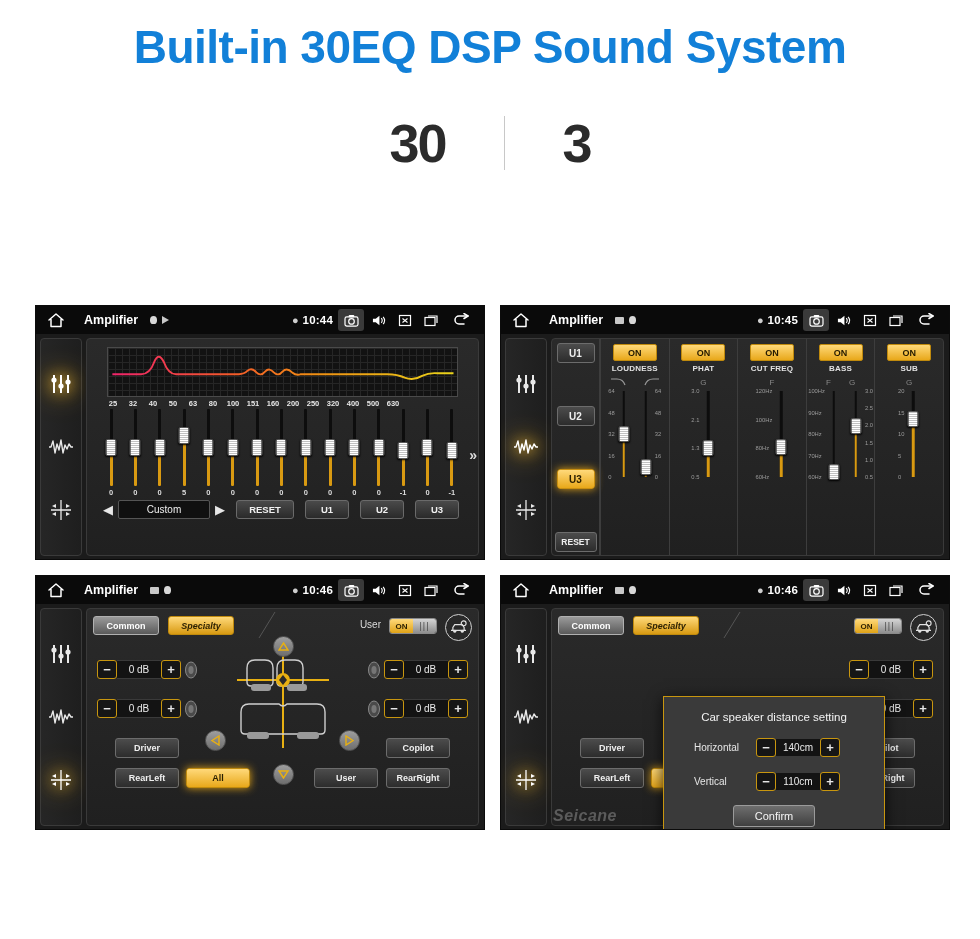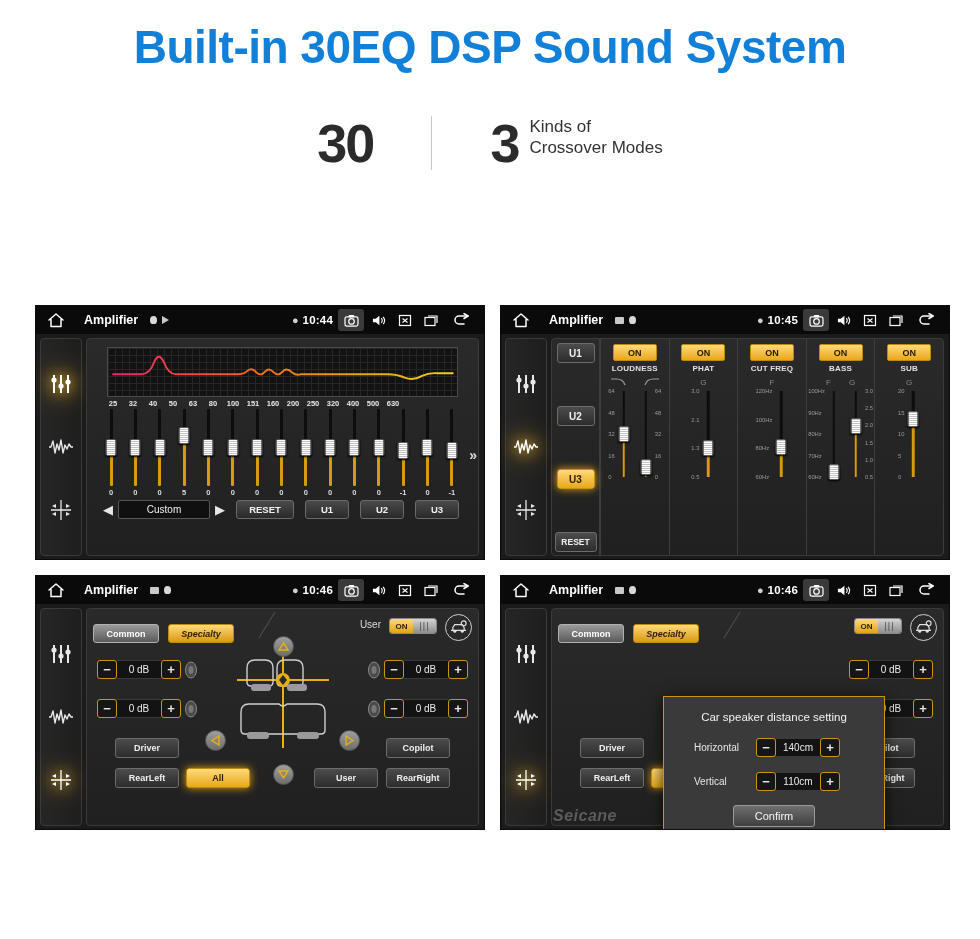--- a/index.html
+++ b/index.html
@@ -17,21 +17,21 @@
     font-size: 46px;
     font-weight: bold;
     color: #1280d8;
     letter-spacing: -0.5px;
     line-height: 1;
   }
   .stats {
     display:flex; justify-content:center; align-items:center;
     margin-top: 46px; gap: 0px;
   }
-  .stat { display:flex; align-items:flex-start; gap:11px; }
+  .stat { display:flex; align-items:flex-end; gap:11px; }
   .stat-num {
     font-size: 54px; font-weight: bold; color:#2b2b2b; line-height:1;
     letter-spacing:-2px;
   }
   .stat-text { font-size: 17px; color:#333; line-height:1.25; text-align:left; }
   .stat-div { width:1px; height:54px; background:#c8c8c8; margin:0 58px; }
 
   
   .grid {
     position:absolute; left:35px; top:305px;
@@ -178,21 +178,21 @@
     position:absolute; left:50%; transform:translateX(-50%);
     width:11px; height:16px; border-radius:2px;
     background-image: repeating-linear-gradient(0deg,#ffffff 0 1px,#c2c2c2 1px 2px);
     border:1px solid #5a5a5a; box-shadow:0 1px 2px #000;
   }
 
   
   .fd-top { display:flex; align-items:flex-start; position:relative; height:30px; }
   .tabbtn {
     width:66px; height:19px; border-radius:3px; font-size:9px; font-weight:bold;
-    display:flex; align-items:center; justify-content:center; margin-top:10px;
+    display:flex; align-items:center; justify-content:center; margin-top:2px;
   }
   .tab-common { background:linear-gradient(180deg,#9a9a9a,#5a5a5a); border:1px solid #b0b0b0; color:#fff;}
   .tab-spec { background:linear-gradient(180deg,#ffd97a,#d89a12); border:1px solid #c08a0d; color:#2a1f00; margin-left:9px;font-style:italic;}
   .fd-slash { position:absolute; left:160px; top:-2px; width:28px; height:26px; }
   .fader-label { color:#dcdcdc; font-size:10px; margin-left:auto; margin-top:5px;}
   .toggle {
     width:48px; height:16px; margin-left:8px; margin-top:4px; display:flex;
     border:1px solid #8a8a8a; border-radius:3px; overflow:hidden;
   }
   .toggle .on { flex:0 0 23px; background:linear-gradient(180deg,#ffd97a,#e0a317); color:#2a1f00; font-size:8px; font-weight:bold; display:flex;align-items:center;justify-content:center;}
@@ -255,24 +255,20 @@
 
 <div class="hero">
   <div class="hero-title">Built-in 30EQ DSP Sound System</div>
   <div class="stats">
     <div class="stat">
       <div class="stat-num">30</div>
     </div>
     <div class="stat-div"></div>
     <div class="stat">
       <div class="stat-num">3</div>
-      <div class="stat-text">
-        <div>Kinds of</div>
-        <div>Crossover Modes</div>
-      </div>
     </div>
   </div>
 </div>
 
 <div class="grid">
 
   <div class="device">
     <div class="statusbar">
       <div class="sb-home">
         <svg width="20" height="18" viewBox="0 0 20 18">

